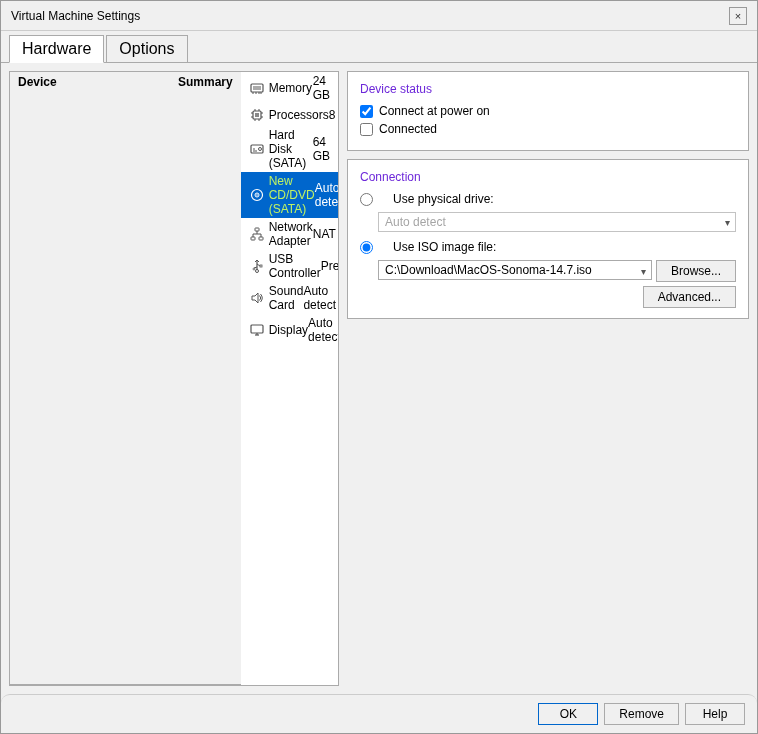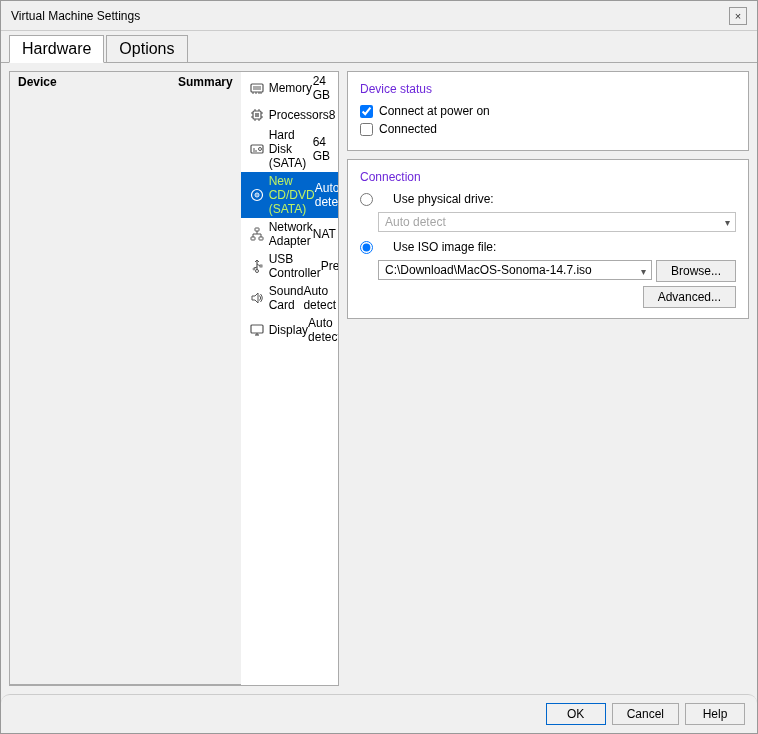--- a/index.html
+++ b/index.html
@@ -442,16 +442,16 @@
         <div class="advanced-row">
           <button class="btn">Advanced...</button>
         </div>
       </div>
 
     </div>
   </div>
 
   <div class="bottom-bar">
     <button class="btn primary">OK</button>
-    <button class="btn">Cancel</button>
+    <button class="btn">Remove</button>
     <button class="btn">Help</button>
   </div>
 </div>
 
 </body></html>

